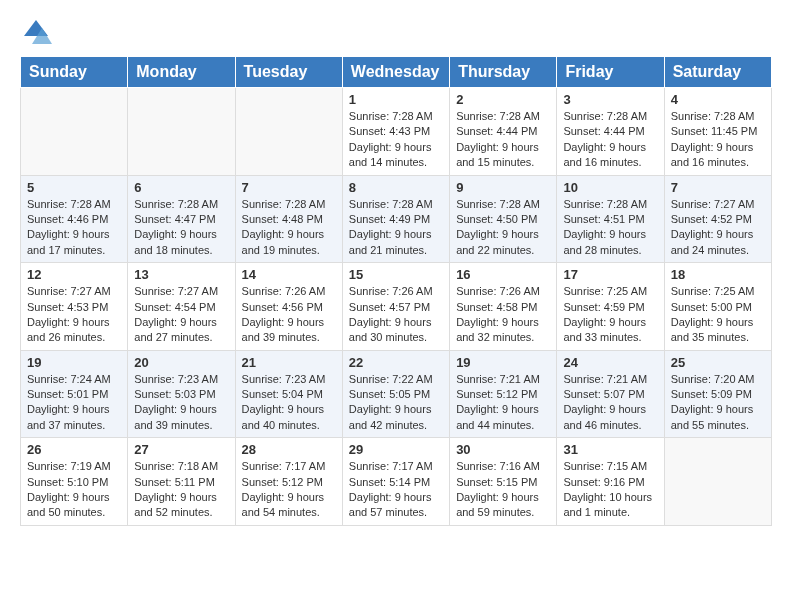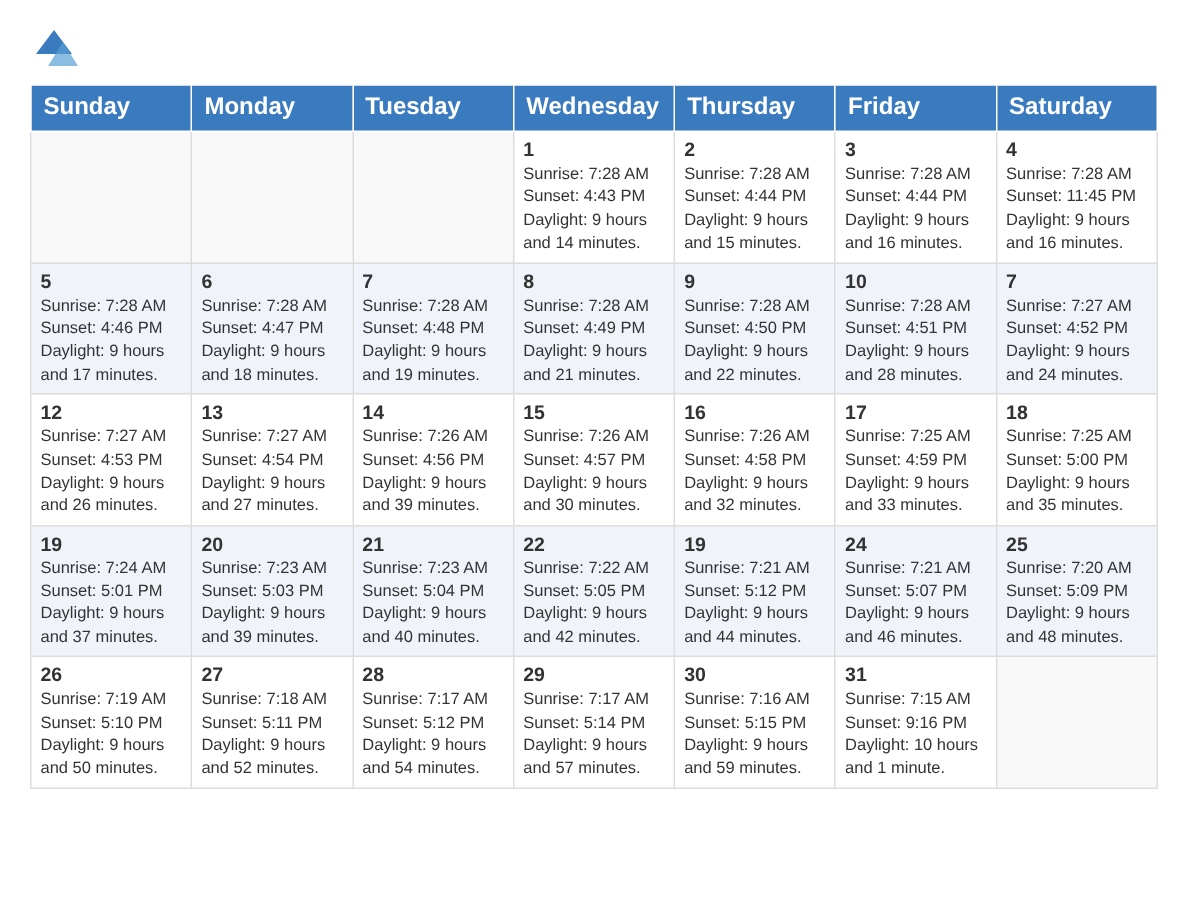--- a/index.html
+++ b/index.html
@@ -297,21 +297,21 @@
             <div class="cell-text">Sunrise: 7:21 AM</div>
             <div class="cell-text">Sunset: 5:07 PM</div>
             <div class="cell-text">Daylight: 9 hours</div>
             <div class="cell-text">and 46 minutes.</div>
           </td>
           <td class="cal-cell">
             <span class="day-num">25</span>
             <div class="cell-text">Sunrise: 7:20 AM</div>
             <div class="cell-text">Sunset: 5:09 PM</div>
             <div class="cell-text">Daylight: 9 hours</div>
-            <div class="cell-text">and 48 minutes.</div>
+            <div class="cell-text">and 55 minutes.</div>
           </td>
         </tr>
         <tr>
           <td class="cal-cell">
             <span class="day-num">26</span>
             <div class="cell-text">Sunrise: 7:19 AM</div>
             <div class="cell-text">Sunset: 5:10 PM</div>
             <div class="cell-text">Daylight: 9 hours</div>
             <div class="cell-text">and 50 minutes.</div>
           </td>

